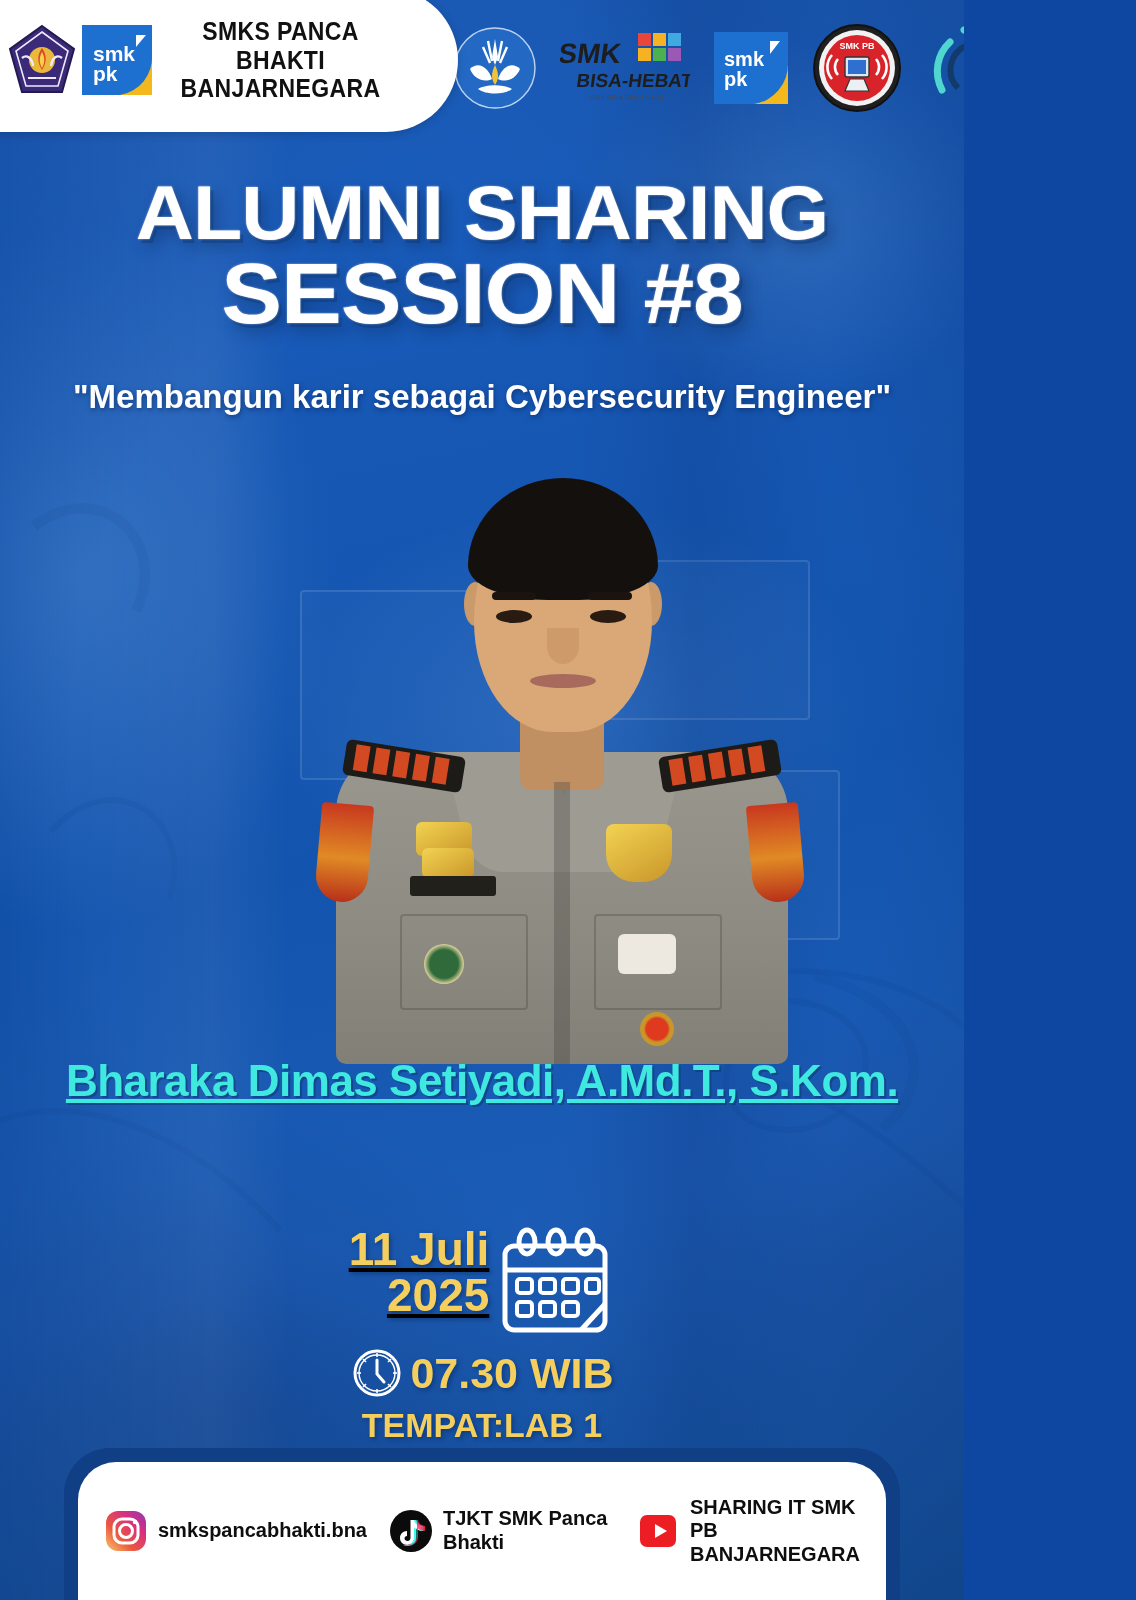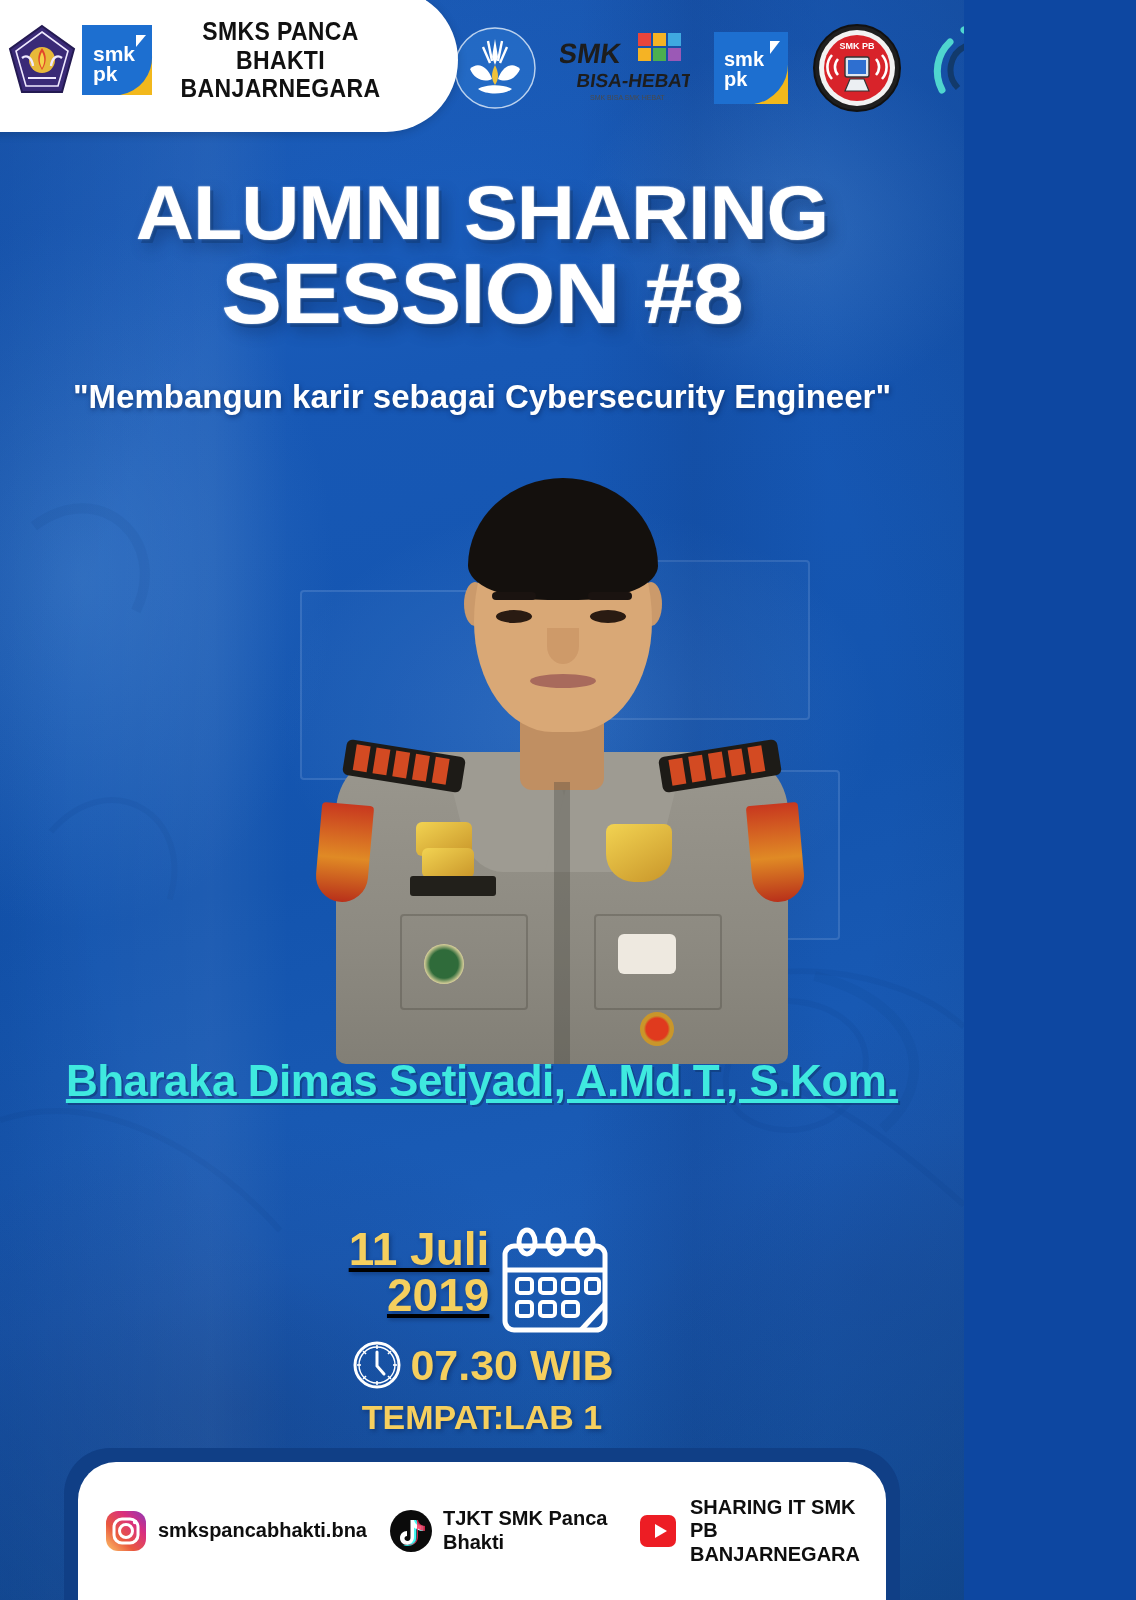--- a/index.html
+++ b/index.html
@@ -174,21 +174,21 @@
   
   .meta { position:absolute; top:1226px; left:0; right:0; z-index:4; text-align:center; }
   .date-row { display:flex; align-items:flex-start; justify-content:center; gap:8px;text-decoration:underline; }
   .date-text {
     font-size:46px; font-weight:bold; color:#f5cf5e; line-height:1.0;
     text-align:right; font-family:"Liberation Sans", sans-serif;
     text-shadow:2px 2px 4px rgba(10,40,95,.55);
   }
   .date-text .d2 { display:block; }
   .cal-icon { width:118px; height:112px; flex:0 0 auto; }
-  .time-row { display:flex; align-items:center; justify-content:center; gap:6px; }
+  .time-row { display:flex; align-items:center; justify-content:center; gap:6px; margin-top:8px; }
   .clock-icon { width:54px; height:54px; flex:0 0 auto; }
   .time-text {
     font-size:43px; font-weight:bold; color:#f5cf5e;
     font-family:"Liberation Sans", sans-serif;
     text-shadow:2px 2px 4px rgba(10,40,95,.55);
   }
   .place-text {
     margin-top:6px; font-size:34px; font-weight:bold; color:#f5cf5e;
     font-family:"Liberation Sans", sans-serif;
     text-shadow:2px 2px 4px rgba(10,40,95,.55);
@@ -392,21 +392,21 @@
 
   <div class="sp-name">Bharaka Dimas Setiyadi, A.Md.T., S.Kom.</div>
   <div class="sp-job">
   </div>
 
   <div class="meta">
 
     <div class="date-row">
       <div class="date-text">
         <span class="d1">11 Juli</span>
-        <span class="d2">2019</span>
+        <span class="d2">2025</span>
       </div>
       <svg class="cal-icon" viewBox="0 0 118 112">
         <g fill="none" stroke="#ffffff" stroke-width="5">
           <rect x="8" y="20" width="100" height="84" rx="9"></rect>
           <path d="M8 44 h100"></path>
           <ellipse cx="30" cy="16" rx="8" ry="12"></ellipse>
           <ellipse cx="59" cy="16" rx="8" ry="12"></ellipse>
           <ellipse cx="88" cy="16" rx="8" ry="12"></ellipse>
           <path d="M108 78 L84 104"></path>
         </g>

